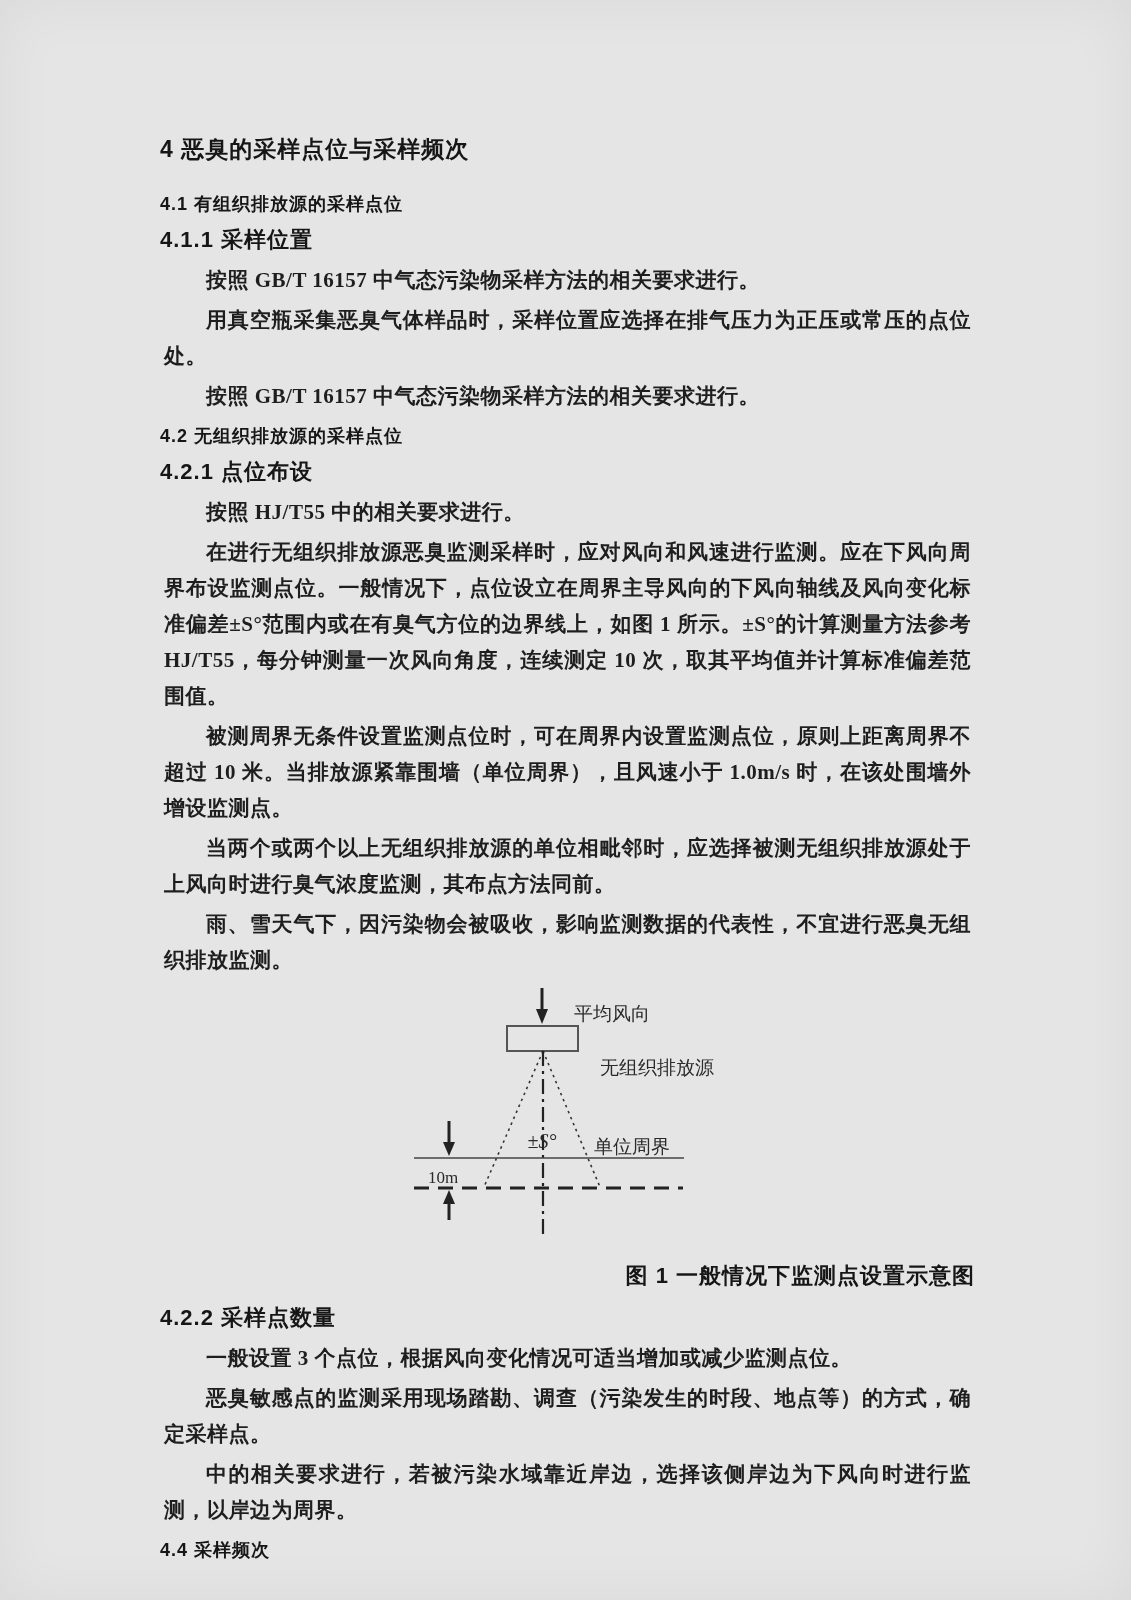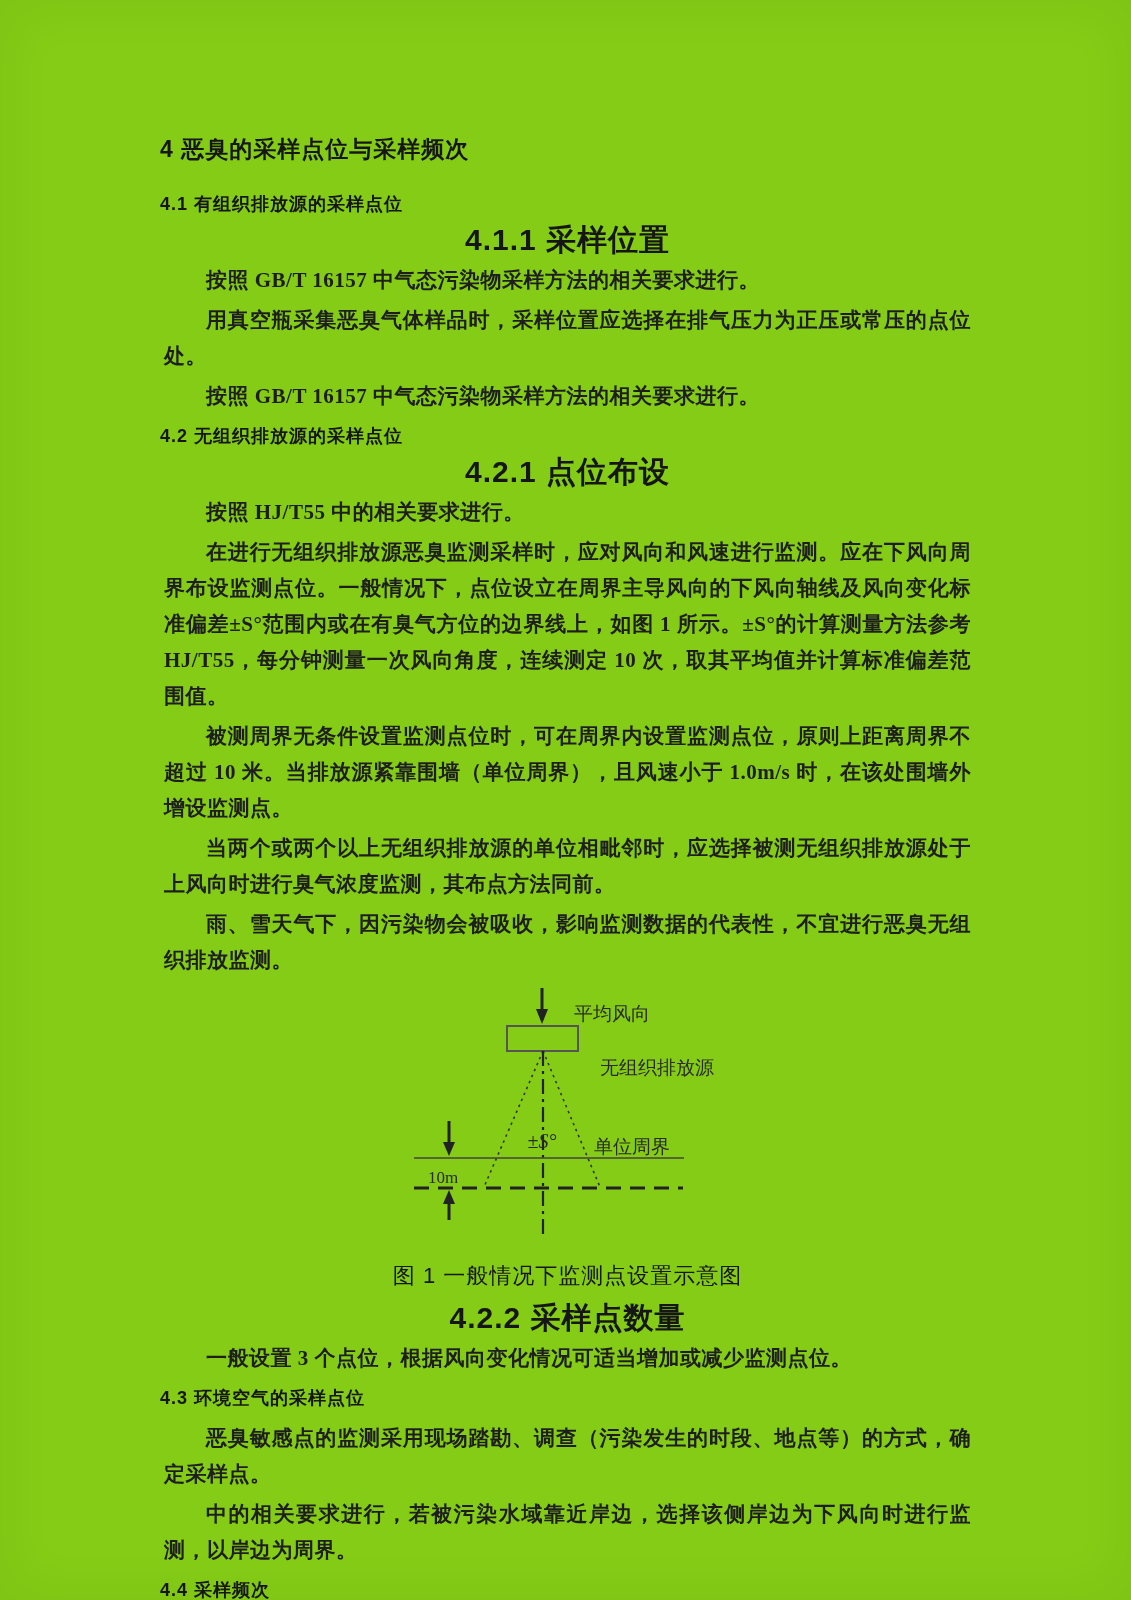--- a/index.html
+++ b/index.html
@@ -3,61 +3,61 @@
 <meta charset="utf-8">
 <style>
   html, body { margin: 0; padding: 0; }
   body { background: #ffffff; }
 
   .page {
     position: relative;
     width: 1131px;
     height: 1600px;
     margin: 0 auto;
-    background: #84cc16;
+    background: #e5e5e5;
     box-sizing: border-box;
     padding: 131px 156px 0 160px;
     color: #1e1e1e;
     font-family: "Liberation Serif", "DejaVu Serif", serif;
     font-size: 21px;
     box-shadow: inset 0 0 60px rgba(0,0,0,0.05);
     overflow: hidden;
   }
 
   .h1, .h2, .h3 {
     font-family: "Liberation Sans", "DejaVu Sans", sans-serif;
     font-weight: bold;
     margin: 0;
     line-height: 36px;
     color: #161616;
     letter-spacing: 1px;
   }
   .h1 { font-size: 23px; margin-bottom: 19px; }
   .h2 { font-size: 18px; }
-  .h3 { font-size: 30px; text-align: center; }
+  .h3 { font-size: 22px; }
 
   p.body-para {
     margin: 4px;
     line-height: 36px;
     text-indent: 2em;
     text-align: justify;
     letter-spacing: 0.5px;
     font-weight: bold;
   }
 
   figure.diagram {
     margin: 2px 0 0 226px;
     padding: 0;
   }
 
   .fig-caption {
     font-family: "Liberation Sans", "DejaVu Sans", sans-serif;
-    font-weight: normal;
+    font-weight: bold;
     font-size: 22px;
-    text-align: center;
+    text-align: right;
     line-height: 36px;
     margin: 12px 0 6px 0;
     color: #161616;
     letter-spacing: 1px;
   }
 
   svg text {
     font-family: "Liberation Serif", "DejaVu Serif", serif;
     fill: #2a2a2a;
   }
@@ -115,18 +115,17 @@
         <line x1="63" y1="238" x2="63" y2="221" stroke="#222" stroke-width="3"></line>
         <polygon points="63,208 57,222 69,222" fill="#222"></polygon>
       </g>
     </svg>
   </figure>
 
   <div class="fig-caption">图 1 一般情况下监测点设置示意图</div>
 
   <h3 class="h3">4.2.2 采样点数量</h3>
   <p class="body-para">一般设置 3 个点位，根据风向变化情况可适当增加或减少监测点位。</p>
-  <h2 class="h2">4.3 环境空气的采样点位</h2>
   <p class="body-para">恶臭敏感点的监测采用现场踏勘、调查（污染发生的时段、地点等）的方式，确定采样点。</p>
   <p class="body-para">中的相关要求进行，若被污染水域靠近岸边，选择该侧岸边为下风向时进行监测，以岸边为周界。</p>
   <h2 class="h2">4.4 采样频次</h2>
 
 </div>
 
 </body></html>

